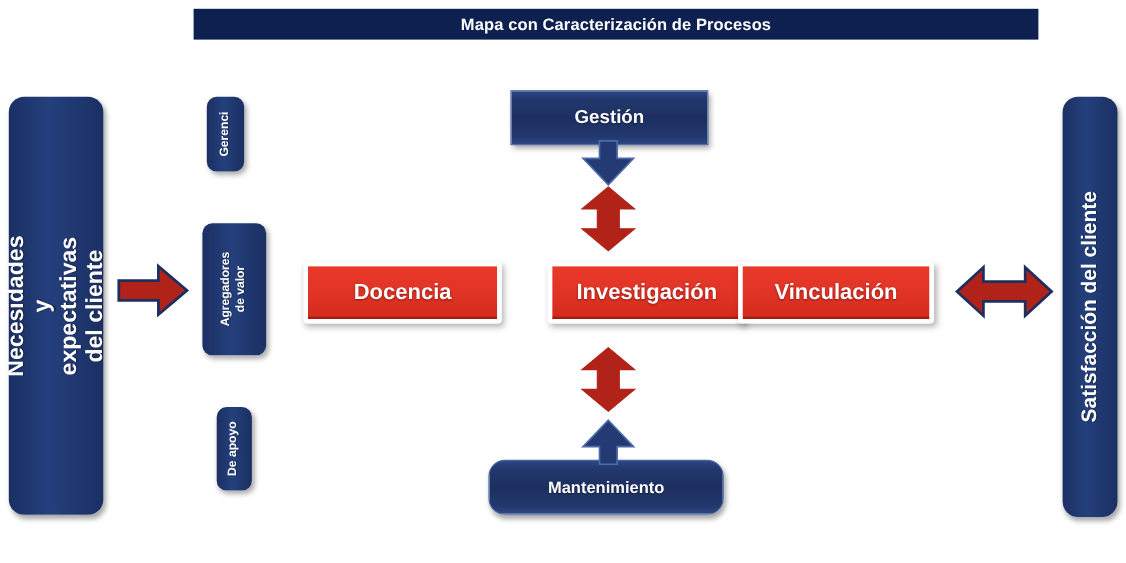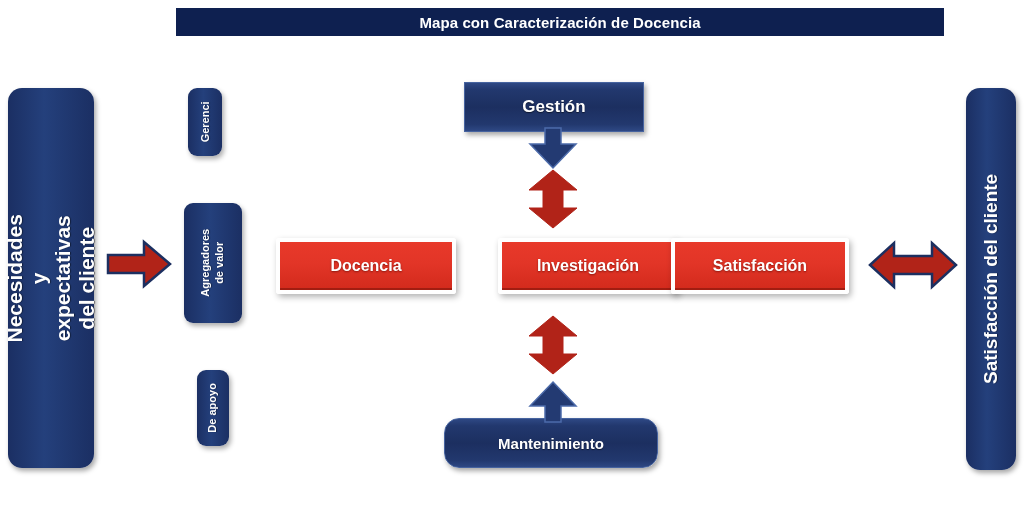--- a/index.html
+++ b/index.html
@@ -118,21 +118,21 @@
     border: 4px solid #ffffff;
     border-radius: 3px;
     box-shadow: 2px 3px 6px rgba(0,0,0,.30), inset 0 -2px 0 rgba(120,18,10,.55);
     display: flex;
     align-items: center;
     justify-content: center;
   }
   .red-box .rbtext {
     color: #ffffff;
     font-weight: bold;
-    font-size: 16px;
+    font-size: 20px;
     text-shadow: 0 1px 2px rgba(110,15,10,.75);
     white-space: nowrap;
     text-align: right;
   }
   #box-docencia      { left: 276px; top: 238px; width: 172px; height: 48px; }
   #box-investigacion { left: 498px; top: 238px; width: 172px; height: 48px; }
   #box-vinculacion   { left: 671px; top: 238px; width: 170px; height: 48px; }
 
   
   .arrow { position: absolute; }
@@ -142,21 +142,21 @@
   #arrow-down-blue   { left: 528px; top: 128px; width: 50px; height: 42px; }
   #arrow-up-blue     { left: 528px; top: 382px; width: 50px; height: 40px; }
   #arrow-dbl-top     { left: 527px; top: 170px; width: 52px; height: 58px; }
   #arrow-dbl-bottom  { left: 527px; top: 316px; width: 52px; height: 58px; }
   #arrow-out-right   { left: 868px; top: 240px; width: 90px; height: 50px; }
 </style>
 </head>
 <body>
 
 <div class="title-bar">
-  <span class="title-text">Mapa con Caracterización de Docencia</span>
+  <span class="title-text">Mapa con Caracterización de Procesos</span>
 </div>
 
 <div class="pillar" id="pillar-left">
   <span class="ptext">Necesidades y expectativas del cliente</span>
 </div>
 
 <div class="pillar" id="pillar-right">
   <span class="ptext">Satisfacción del cliente</span>
 </div>
 
@@ -178,21 +178,21 @@
   <span class="nbtext">Mantenimiento</span>
 </div>
 
 <div class="red-box" id="box-docencia">
   <span class="rbtext">Docencia</span>
 </div>
 <div class="red-box" id="box-investigacion">
   <span class="rbtext">Investigación</span>
 </div>
 <div class="red-box" id="box-vinculacion">
-  <span class="rbtext">Satisfacción</span>
+  <span class="rbtext">Vinculación</span>
 </div>
 
 <div class="arrow" id="arrow-in-left">
   <svg viewBox="0 0 66 48" width="66" height="48">
     <polygon points="2,15 38,15 38,2 64,24 38,46 38,33 2,33" fill="#B12318" stroke="#1C2F60" stroke-width="2.5"></polygon>
   </svg>
 </div>
 
 <div class="arrow" id="arrow-down-blue">
   <svg viewBox="0 0 50 42" width="50" height="42">

